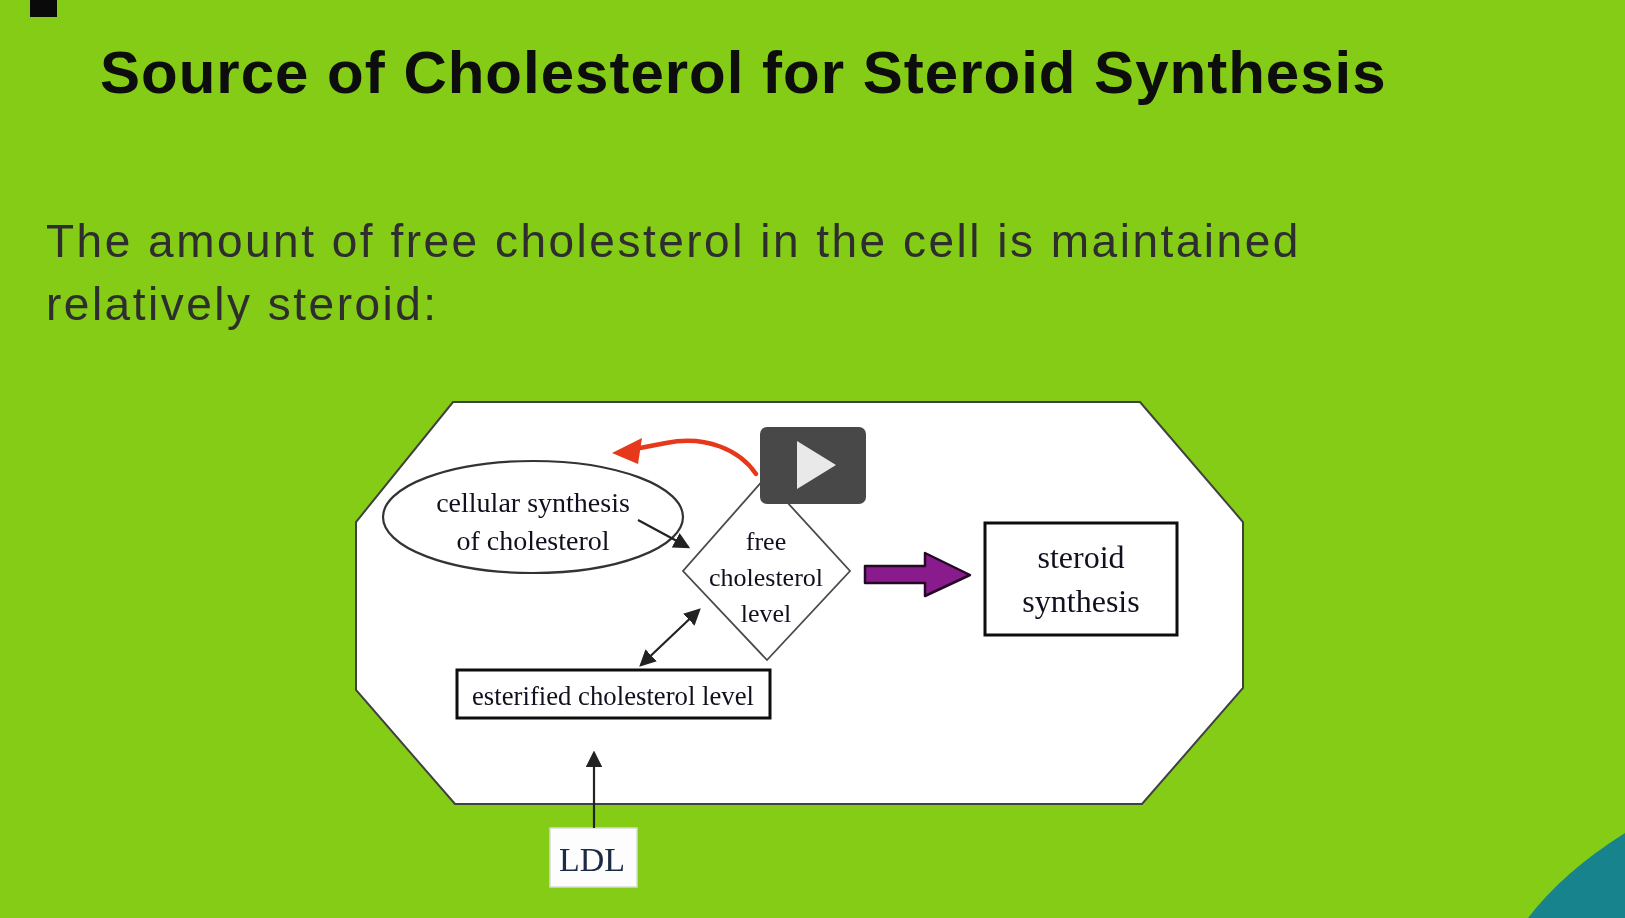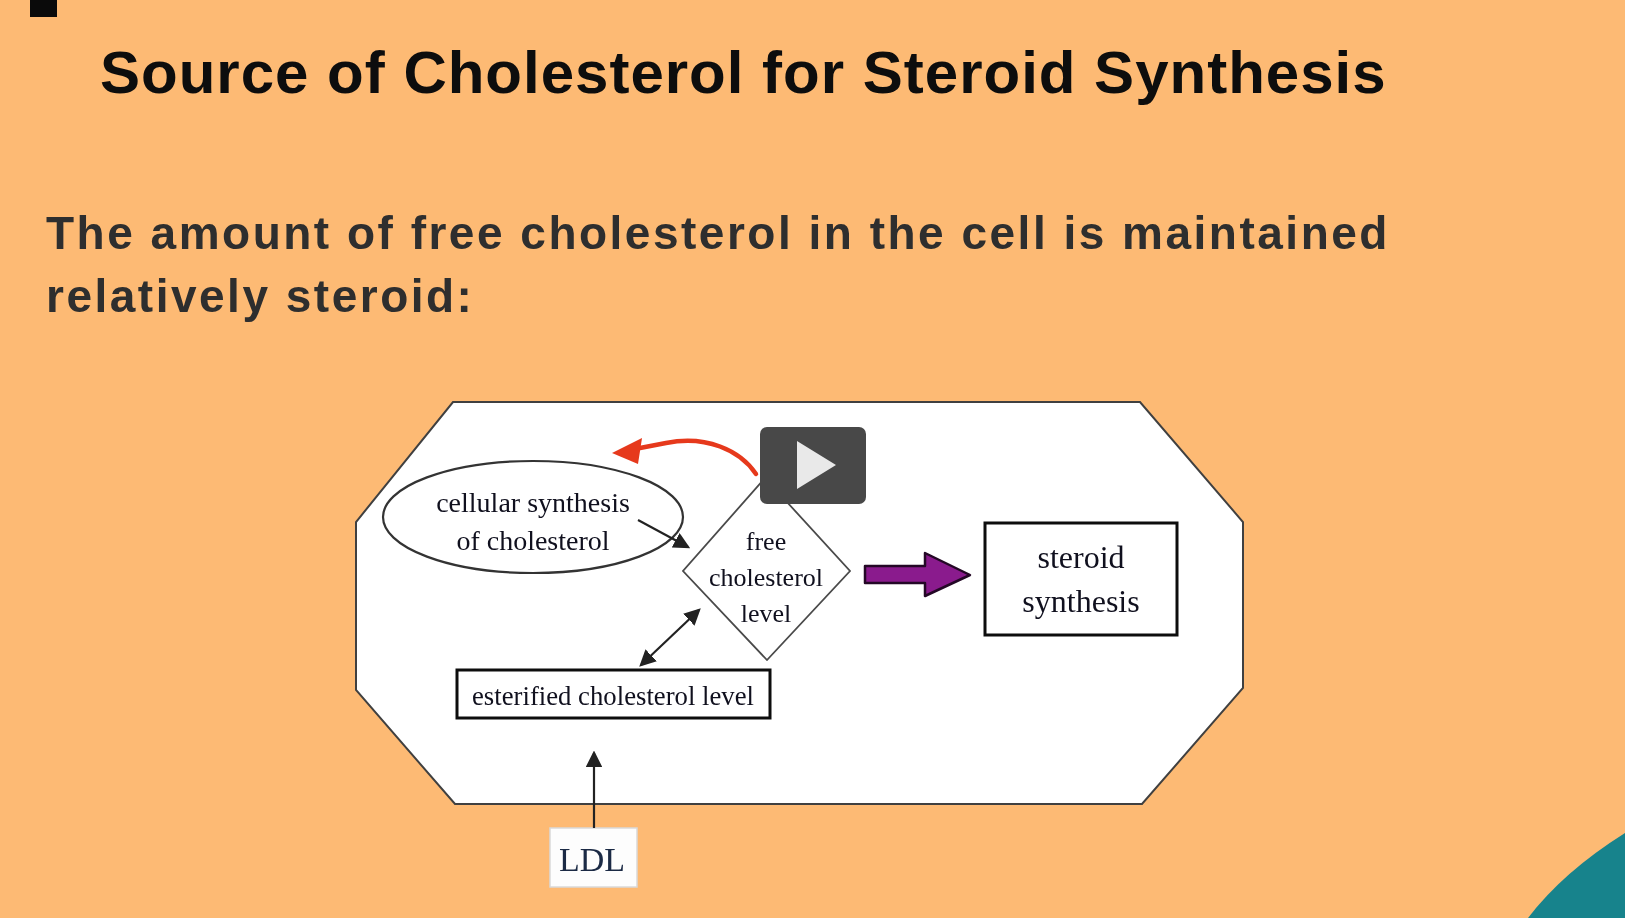--- a/index.html
+++ b/index.html
@@ -3,36 +3,36 @@
 <meta charset="utf-8">
 <style>
   * { margin: 0; padding: 0; box-sizing: border-box; }
   html, body {
     width: 1625px; height: 918px;
     background: #ffffff;
     overflow: hidden;
     font-family: "Liberation Sans", sans-serif;
     position: relative;
   }
-  .slide { position: absolute; inset: 0; background: #fdba74; }
+  .slide { position: absolute; inset: 0; background: #84cc16; }
 
   .corner-mark {
     position: absolute; left: 30px; top: 0; width: 27px; height: 17px;
     background: #0a0a0a;
   }
 
   .slide-title {
     position: absolute; left: 100px; top: 38px; width: 1520px;
     font-size: 60px; font-weight: bold; letter-spacing: 1px;
     color: #0d0d0d; white-space: nowrap;
   }
 
   .slide-subtitle {
-    position: absolute; left: 46px; top: 202px;
-    font-size: 46px; font-weight: 700; letter-spacing: 2.5px;
+    position: absolute; left: 46px; top: 210px;
+    font-size: 46px; font-weight: 400; letter-spacing: 2.5px;
     line-height: 63px; color: #2e2e2e; white-space: nowrap;
   }
 
   .diagram-svg { position: absolute; inset: 0; width: 1625px; height: 918px; }
 
   .dg-text {
     font-family: "Liberation Serif", serif;
     fill: #10101e;
   }
   .play-button { cursor: pointer; }

